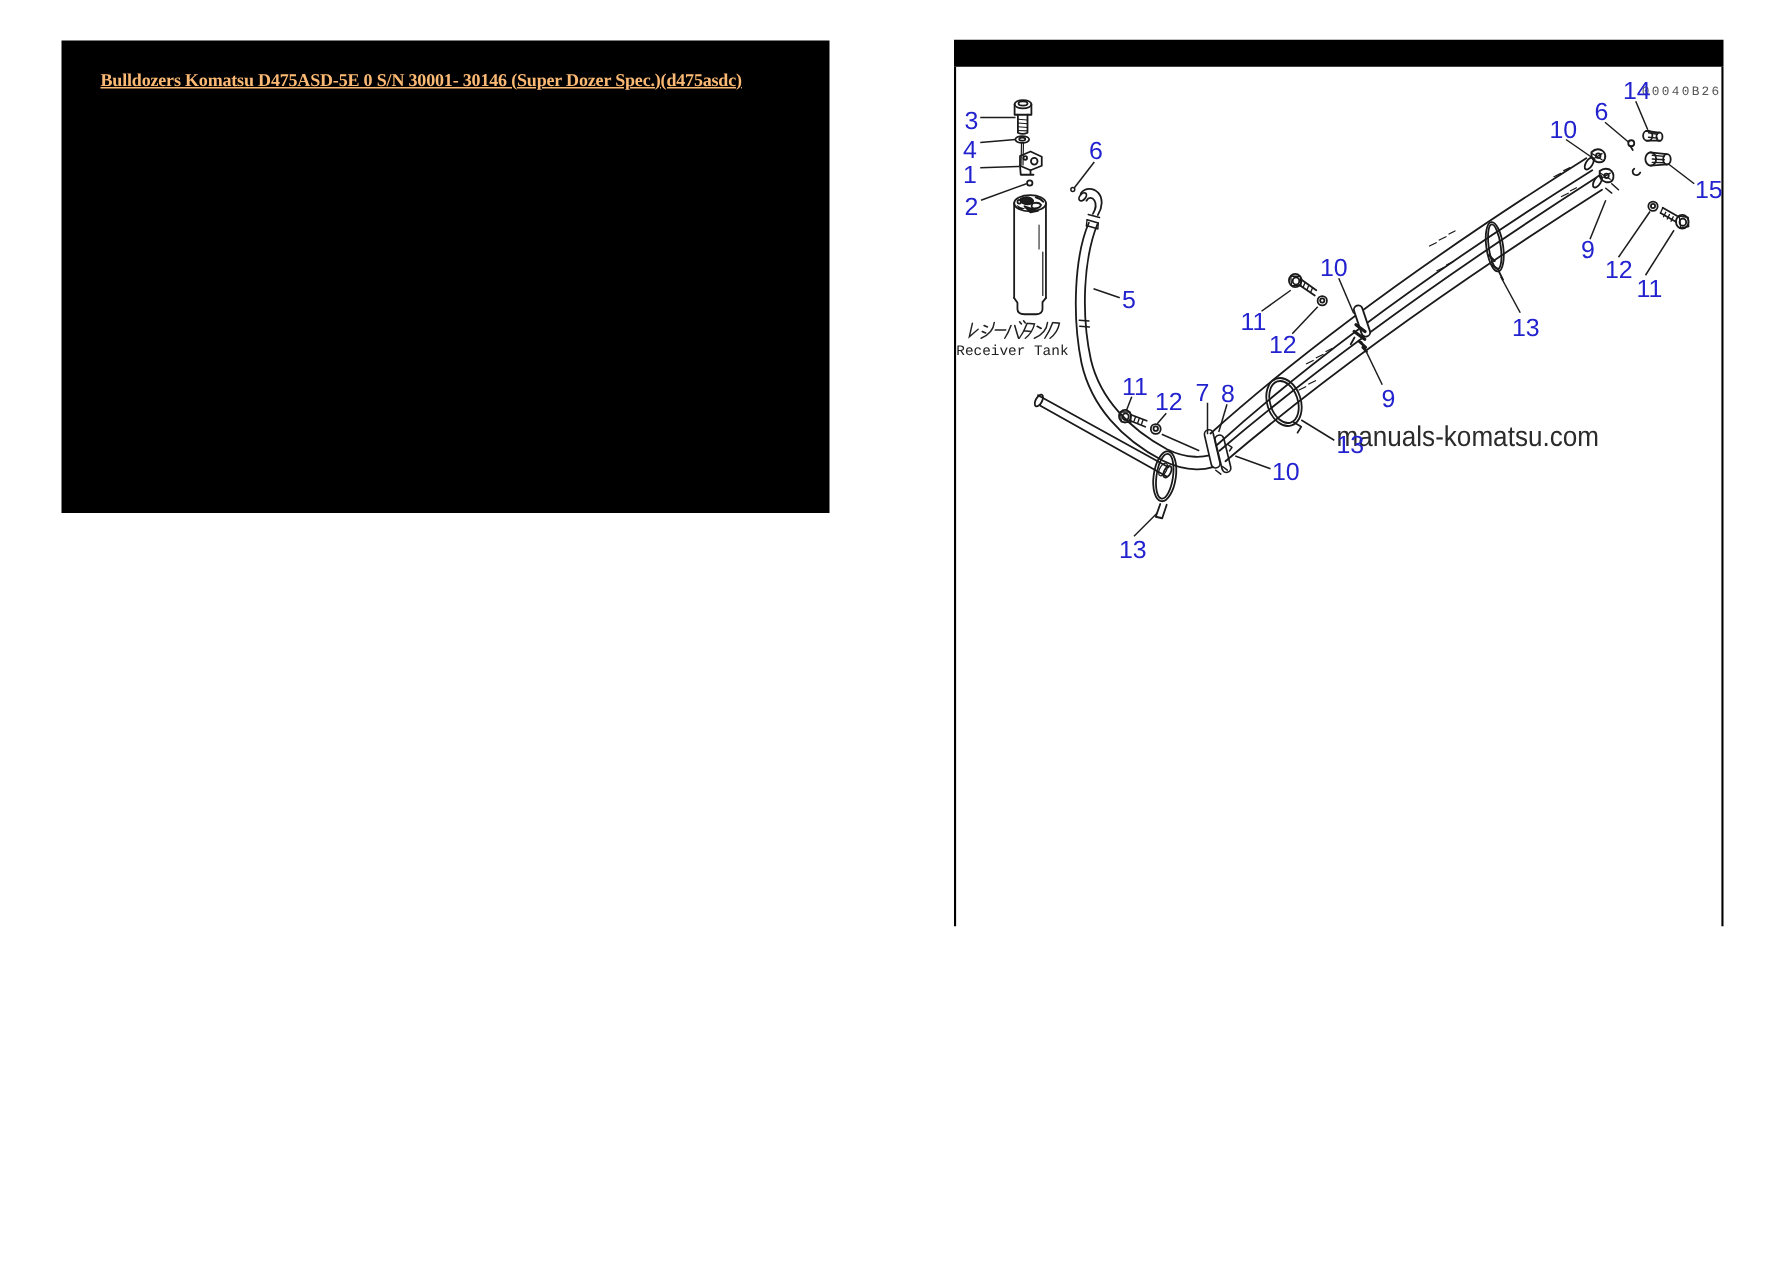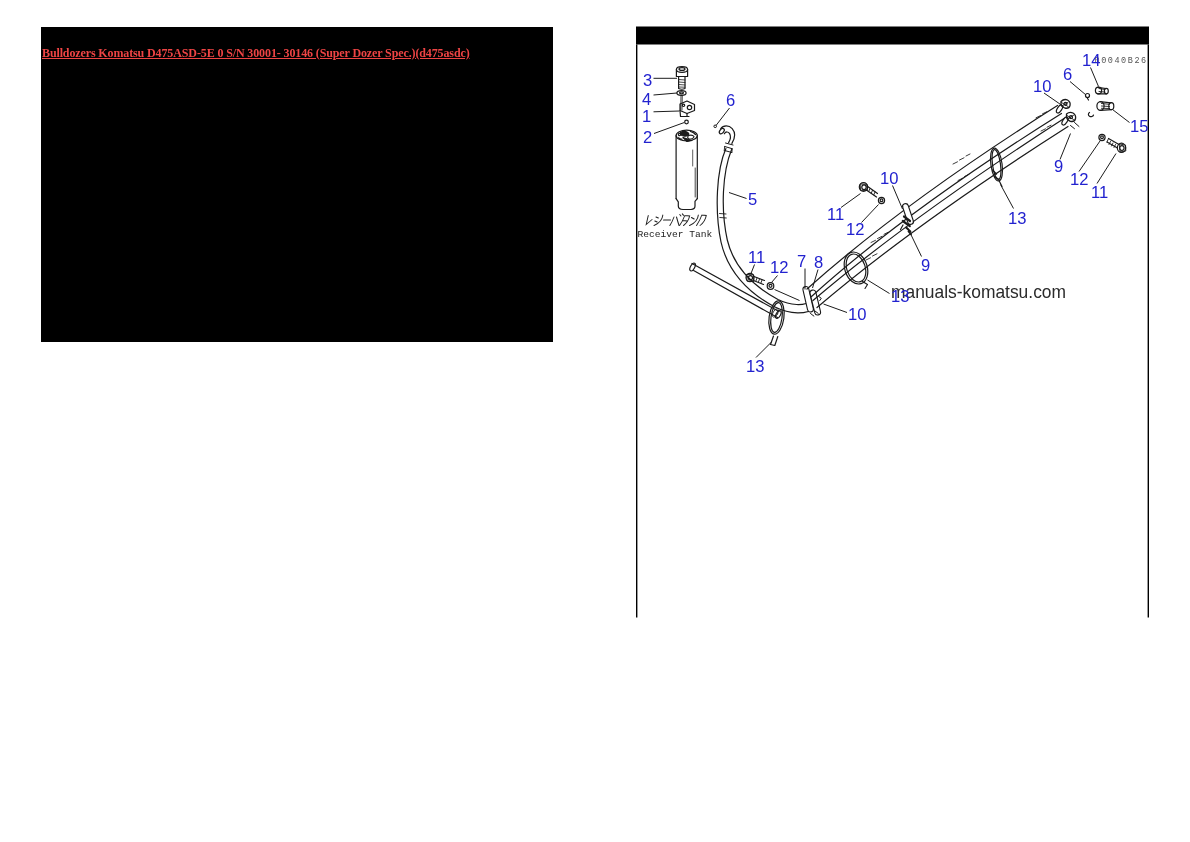--- a/index.html
+++ b/index.html
@@ -1,18 +1,18 @@
 <!DOCTYPE html>
 <html><head>
 <meta charset="utf-8">
 <style>
 html,body{margin:0;padding:0;background:#ffffff;}
 body{width:1190px;height:842px;position:relative;overflow:hidden;font-family:"Liberation Sans",sans-serif;}
 .leftbox{position:absolute;left:41px;top:26.5px;width:512px;height:315.8px;background:#000;}
-.leftbox a{position:absolute;left:1px;top:19px;font-family:"Liberation Serif",serif;font-weight:bold;font-size:12px;color:#ef4444;text-decoration:underline;white-space:nowrap;letter-spacing:-0.12px;}
+.leftbox a{position:absolute;left:1px;top:19px;font-family:"Liberation Serif",serif;font-weight:bold;font-size:12px;color:#fdba74;text-decoration:underline;white-space:nowrap;letter-spacing:-0.12px;padding-left:25px;}
 svg{position:absolute;left:0;top:0;}
 </style>
 </head>
 <body>
 <div class="leftbox">
     <a href="#">Bulldozers Komatsu D475ASD-5E 0 S/N 30001- 30146 (Super Dozer Spec.)(d475asdc)</a>
   </div>
 <svg width="1190" height="842" viewBox="0 0 1190 842">
 
 <rect x="636" y="26.5" width="513" height="18" fill="#000"></rect>

